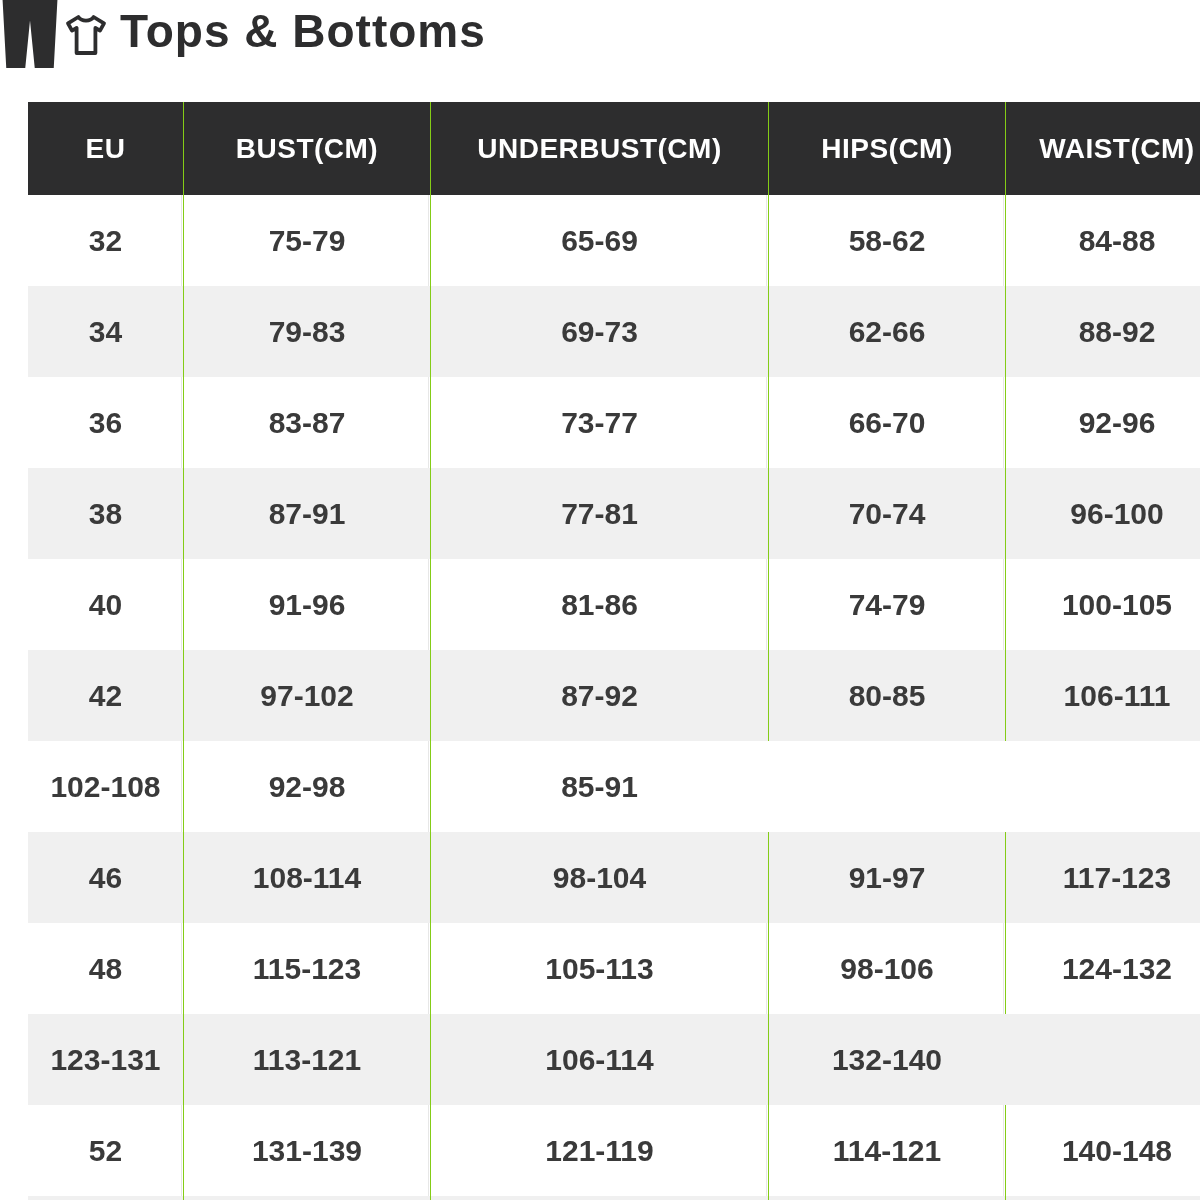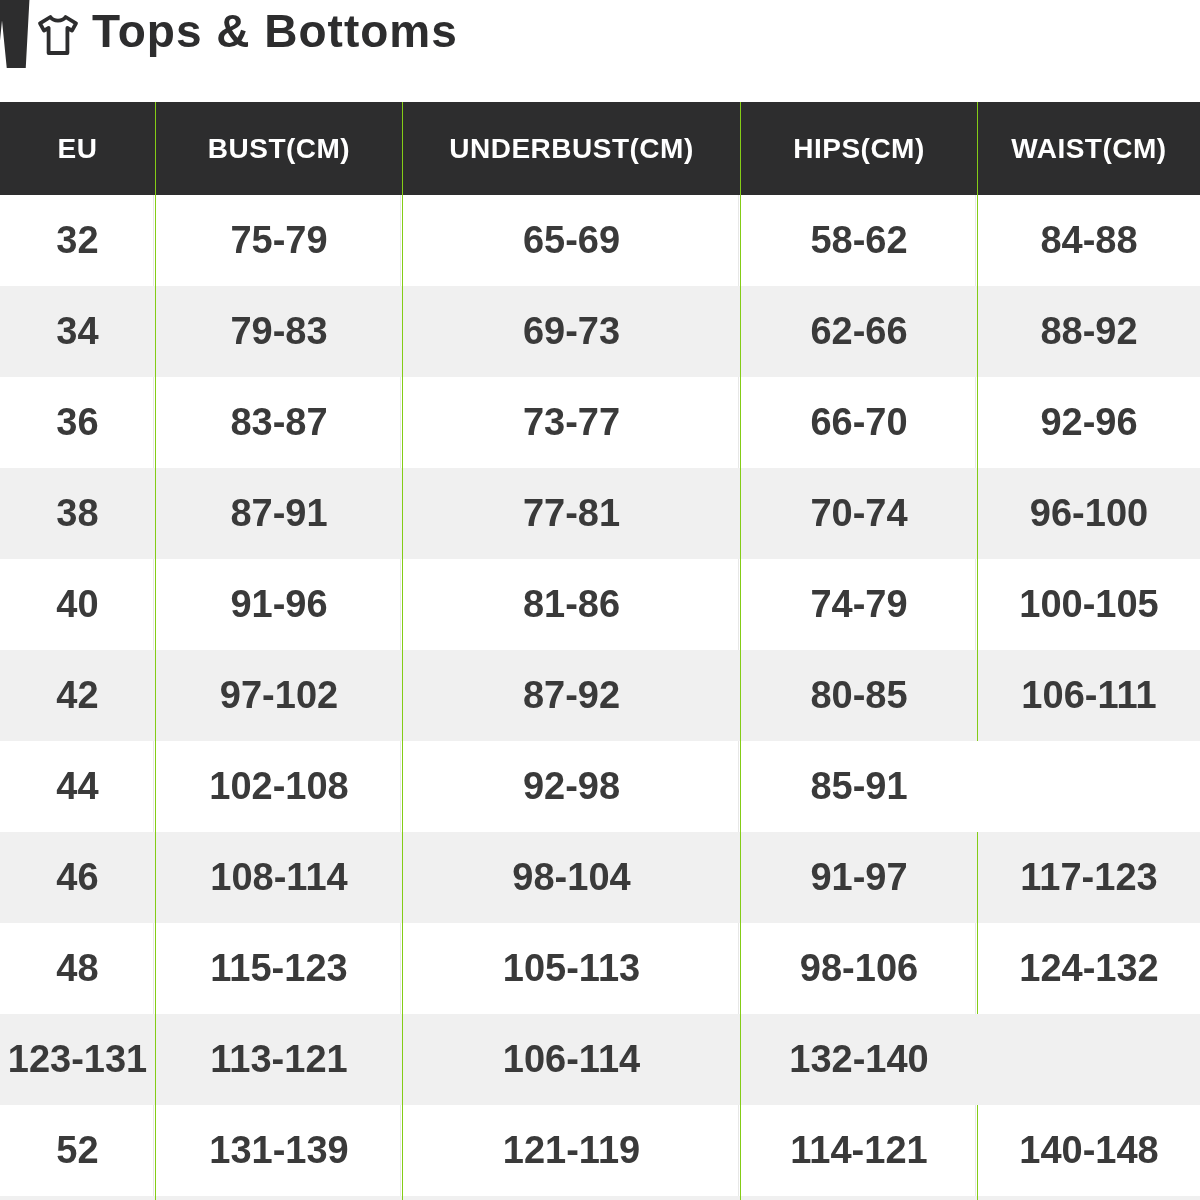--- a/index.html
+++ b/index.html
@@ -2,21 +2,21 @@
 <html><head>
 <meta charset="utf-8">
 <style>
   * { margin: 0; padding: 0; box-sizing: border-box; }
   html, body {
     width: 1200px; height: 1200px;
     overflow: hidden;
     background: #ffffff;
     font-family: "Liberation Sans", "DejaVu Sans", sans-serif;
   }
-  .page { position: relative; width: 1200px; height: 924px; background: #ffffff; }
+  .page { position: relative; width: 1200px; height: 924px; background: #ffffff; padding-left: 28px; }
 
   
   .title-bar { position: relative; width: 1200px; height: 102px; background: #ffffff; }
   .icon-pants {
     position: absolute; left: -30px; top: -8px;
     width: 64px; height: 76px;
   }
   .icon-tee {
     position: absolute; left: 34px; top: 10px;
     width: 48px; height: 50px;
@@ -43,21 +43,21 @@
     background: #2d2d2e;
     color: #ffffff;
     font-size: 28px; font-weight: bold;
     letter-spacing: 0.5px;
     display: flex; align-items: center; justify-content: center;
     white-space: nowrap;
   }
   .td {
     position: relative;
     display: flex; align-items: center; justify-content: center;
-    font-size: 38px; font-weight: bold;
+    font-size: 30px; font-weight: bold;
     color: #3a3a3a;
     white-space: nowrap;
   }
   .th:not(:first-child), .td:not(:first-child) { border-left: 1px solid #84cc16; }
   .tbody .tr:nth-of-type(even) { background: #f0f0f0; }
   
   .tbody .tr:nth-of-type(odd) .td:not(:first-child)::before {
     content: ""; position: absolute; left: -3px; top: 0;
     width: 1px; height: 100%; background: #e7e7e7;
   }
@@ -137,21 +137,20 @@
 
         <div class="tr">
           <div class="td">42</div>
           <div class="td">97-102</div>
           <div class="td">87-92</div>
           <div class="td">80-85</div>
           <div class="td">106-111</div>
         </div>
 
         <div class="tr">
-          <div class="td">44</div>
           <div class="td">102-108</div>
           <div class="td">92-98</div>
           <div class="td">85-91</div>
         </div>
 
         <div class="tr">
           <div class="td">46</div>
           <div class="td">108-114</div>
           <div class="td">98-104</div>
           <div class="td">91-97</div>

